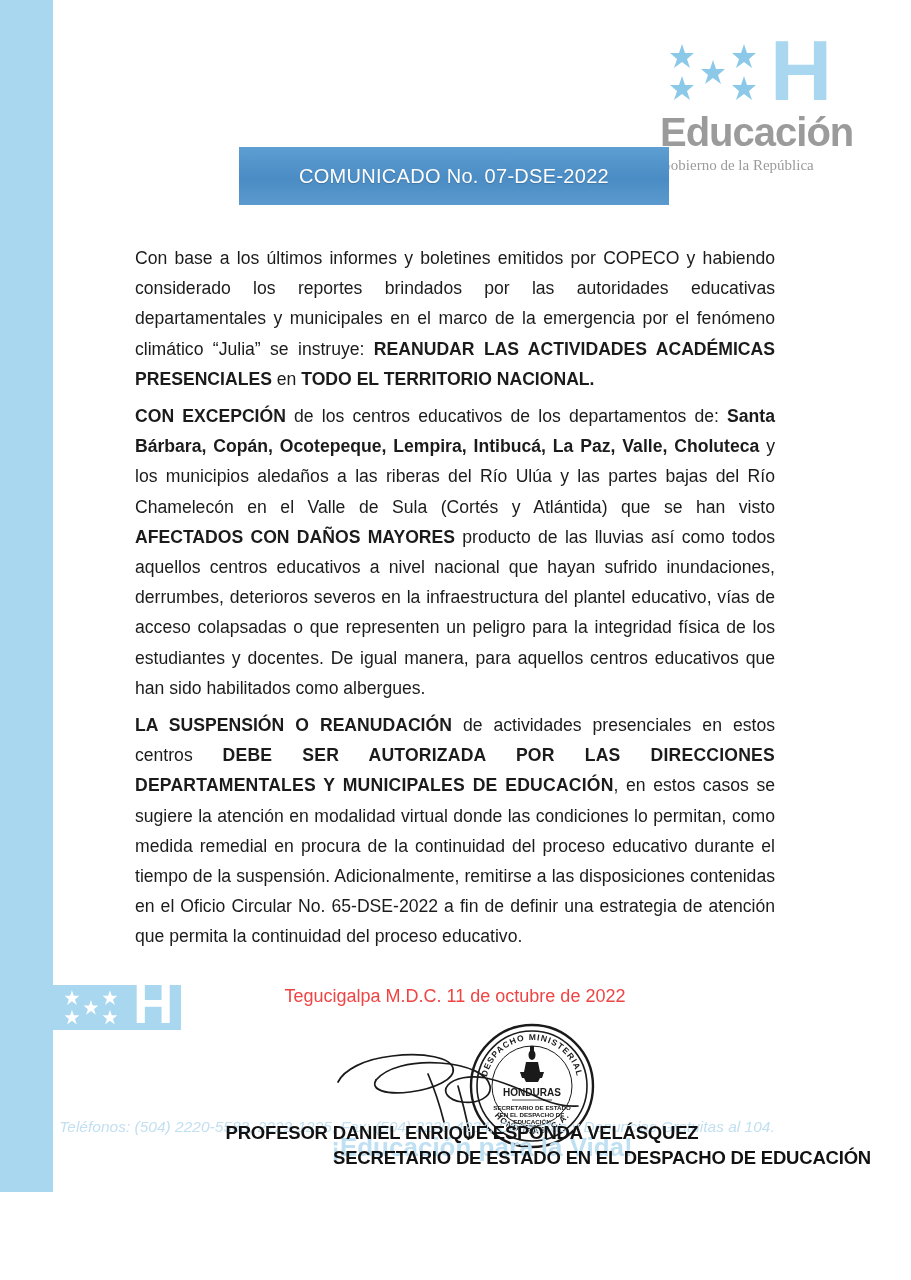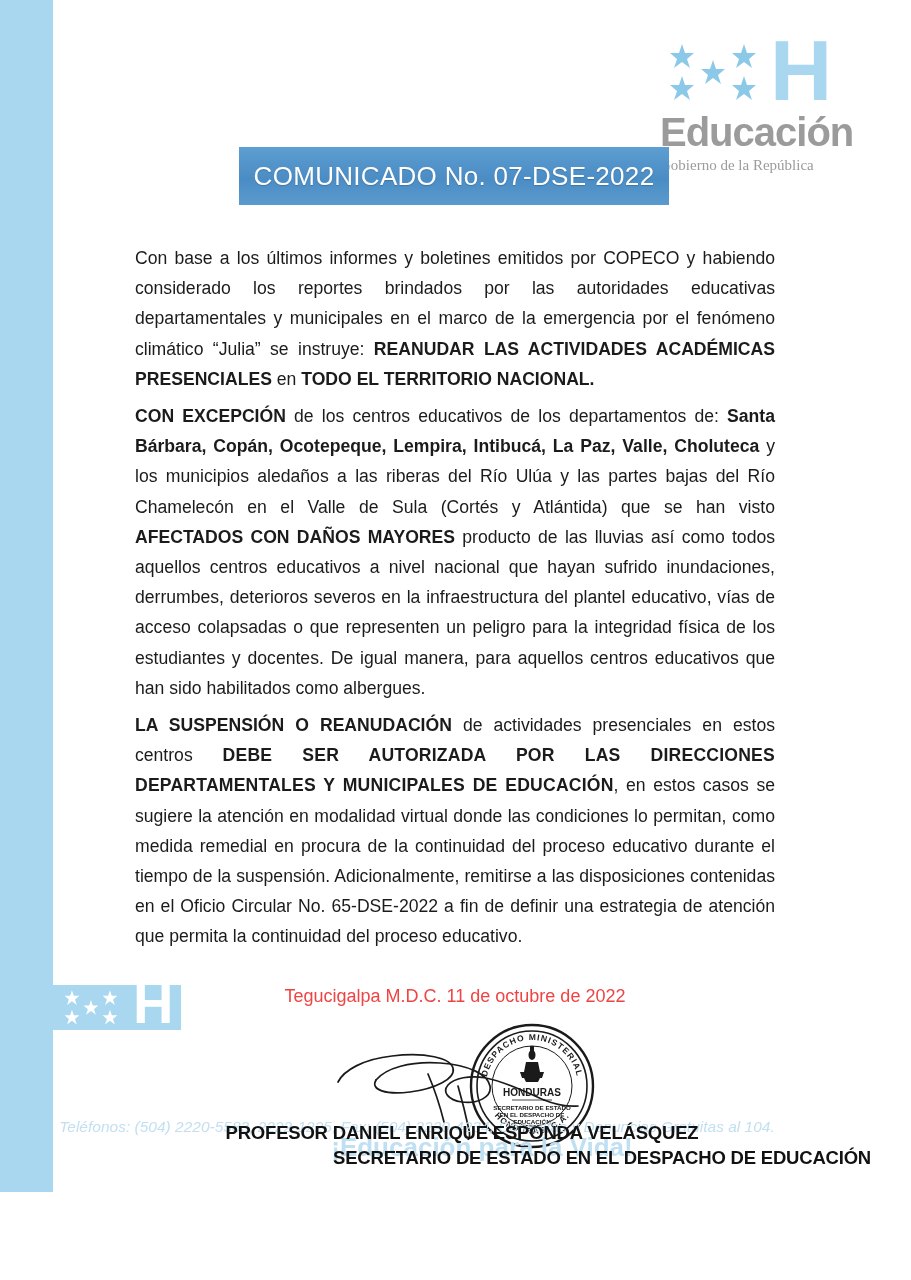--- a/index.html
+++ b/index.html
@@ -85,21 +85,21 @@
     top: 147px;
     width: 430px;
     height: 58px;
     background: linear-gradient(to bottom, #5d9fd2 0%, #4a8cc4 55%, #5b9ace 100%);
     display: flex;
     align-items: center;
     justify-content: center;
   }
   .title-banner-text {
     color: #ffffff;
-    font-size: 26px;
+    font-size: 20px;
     font-weight: normal;
     letter-spacing: 0.3px;
     font-family: "Liberation Sans", sans-serif;
     text-shadow: 0 1px 1px rgba(0,0,0,0.18);
   }
 
   
   .body-text {
     position: absolute;
     left: 128px;

